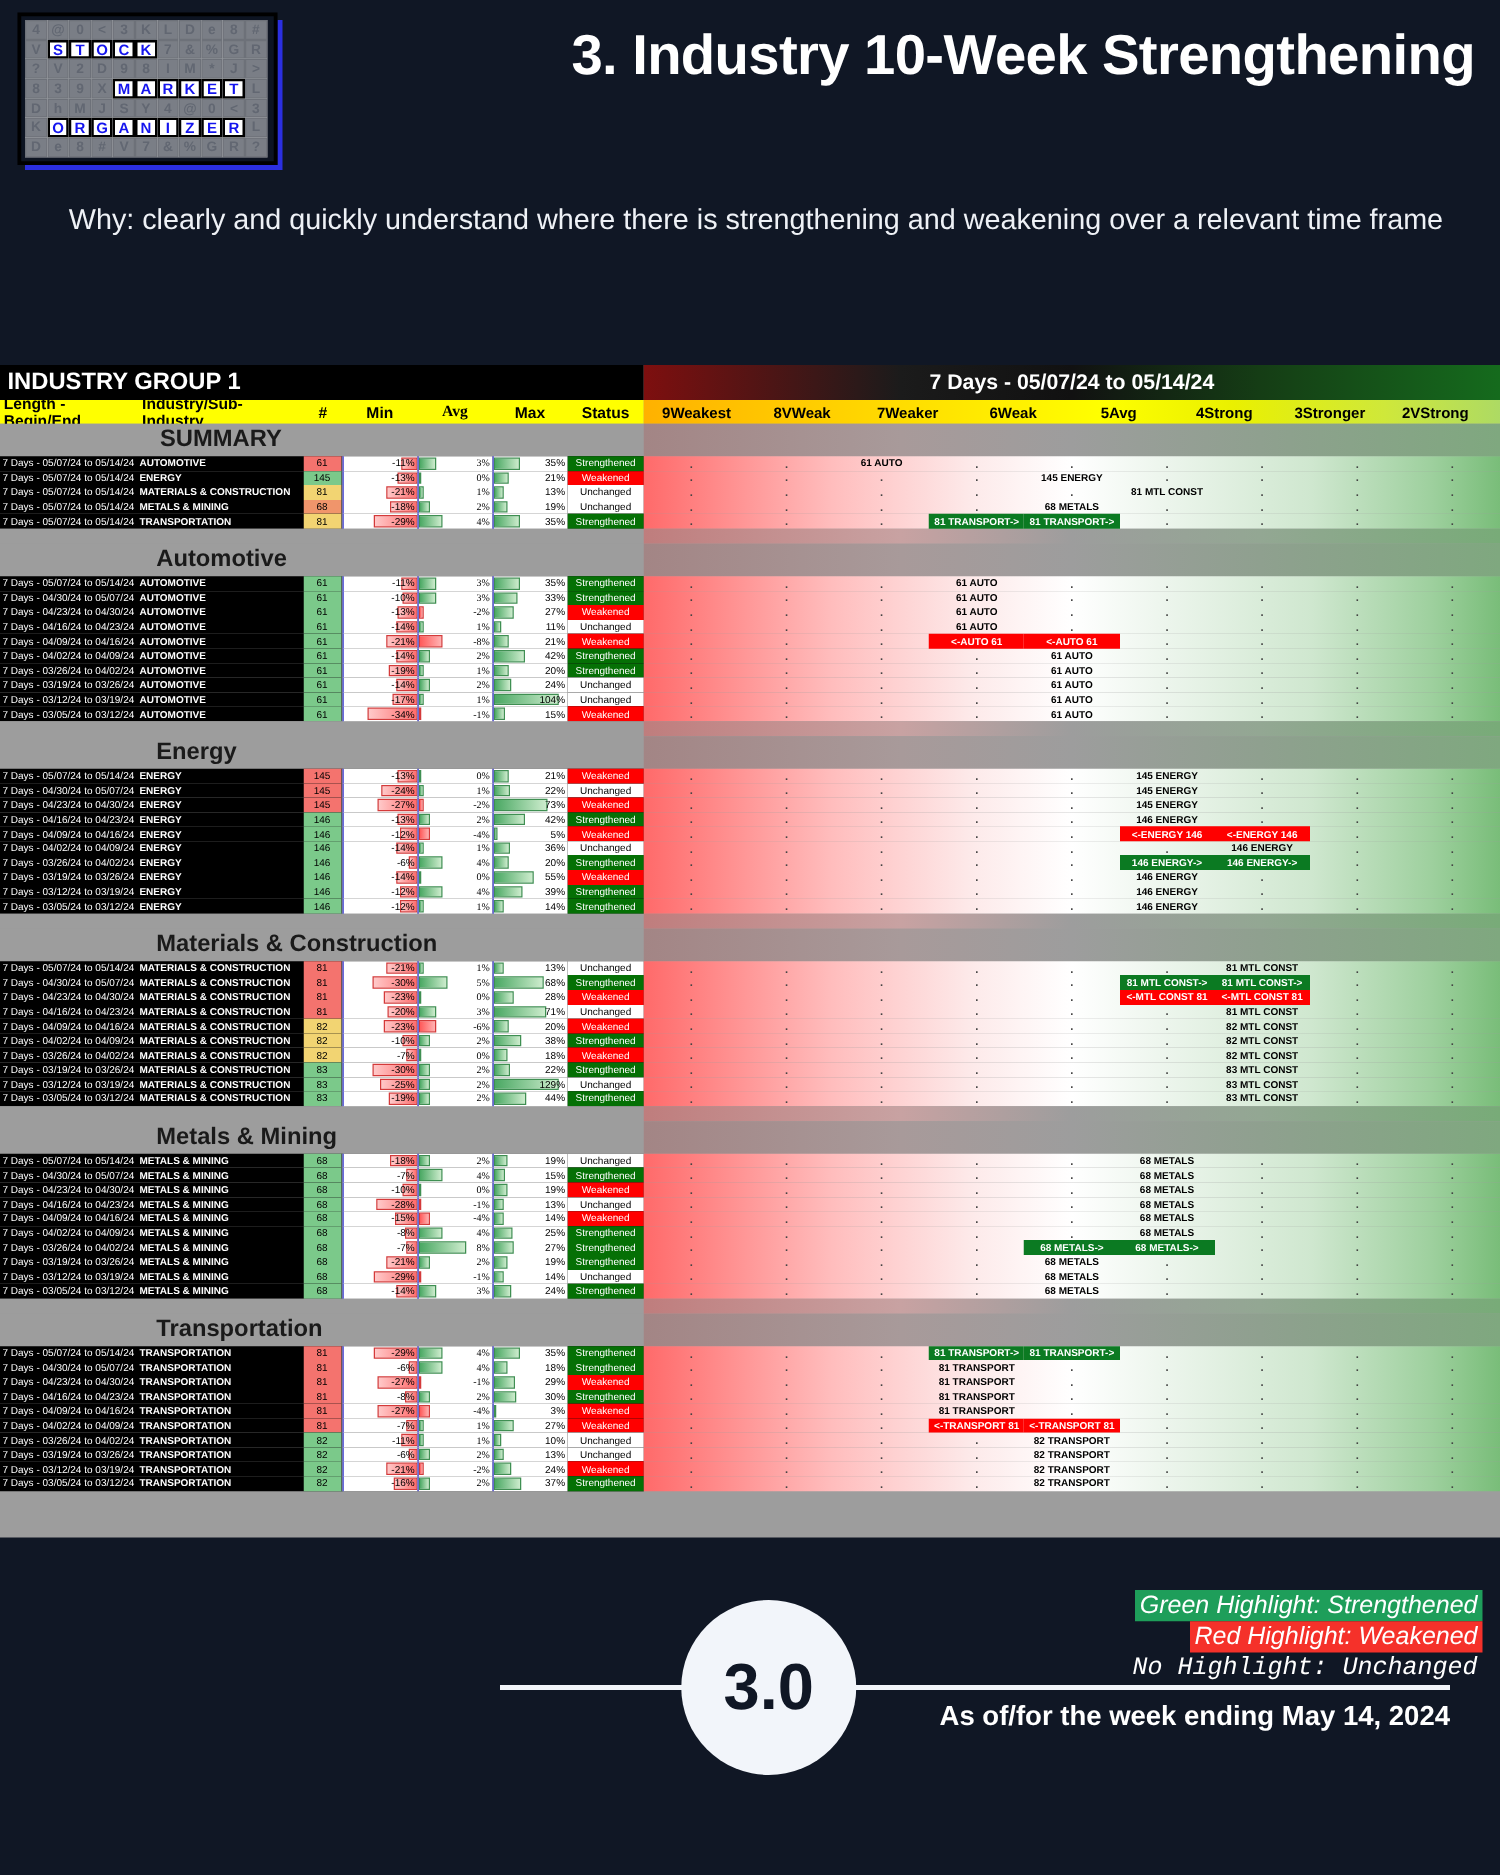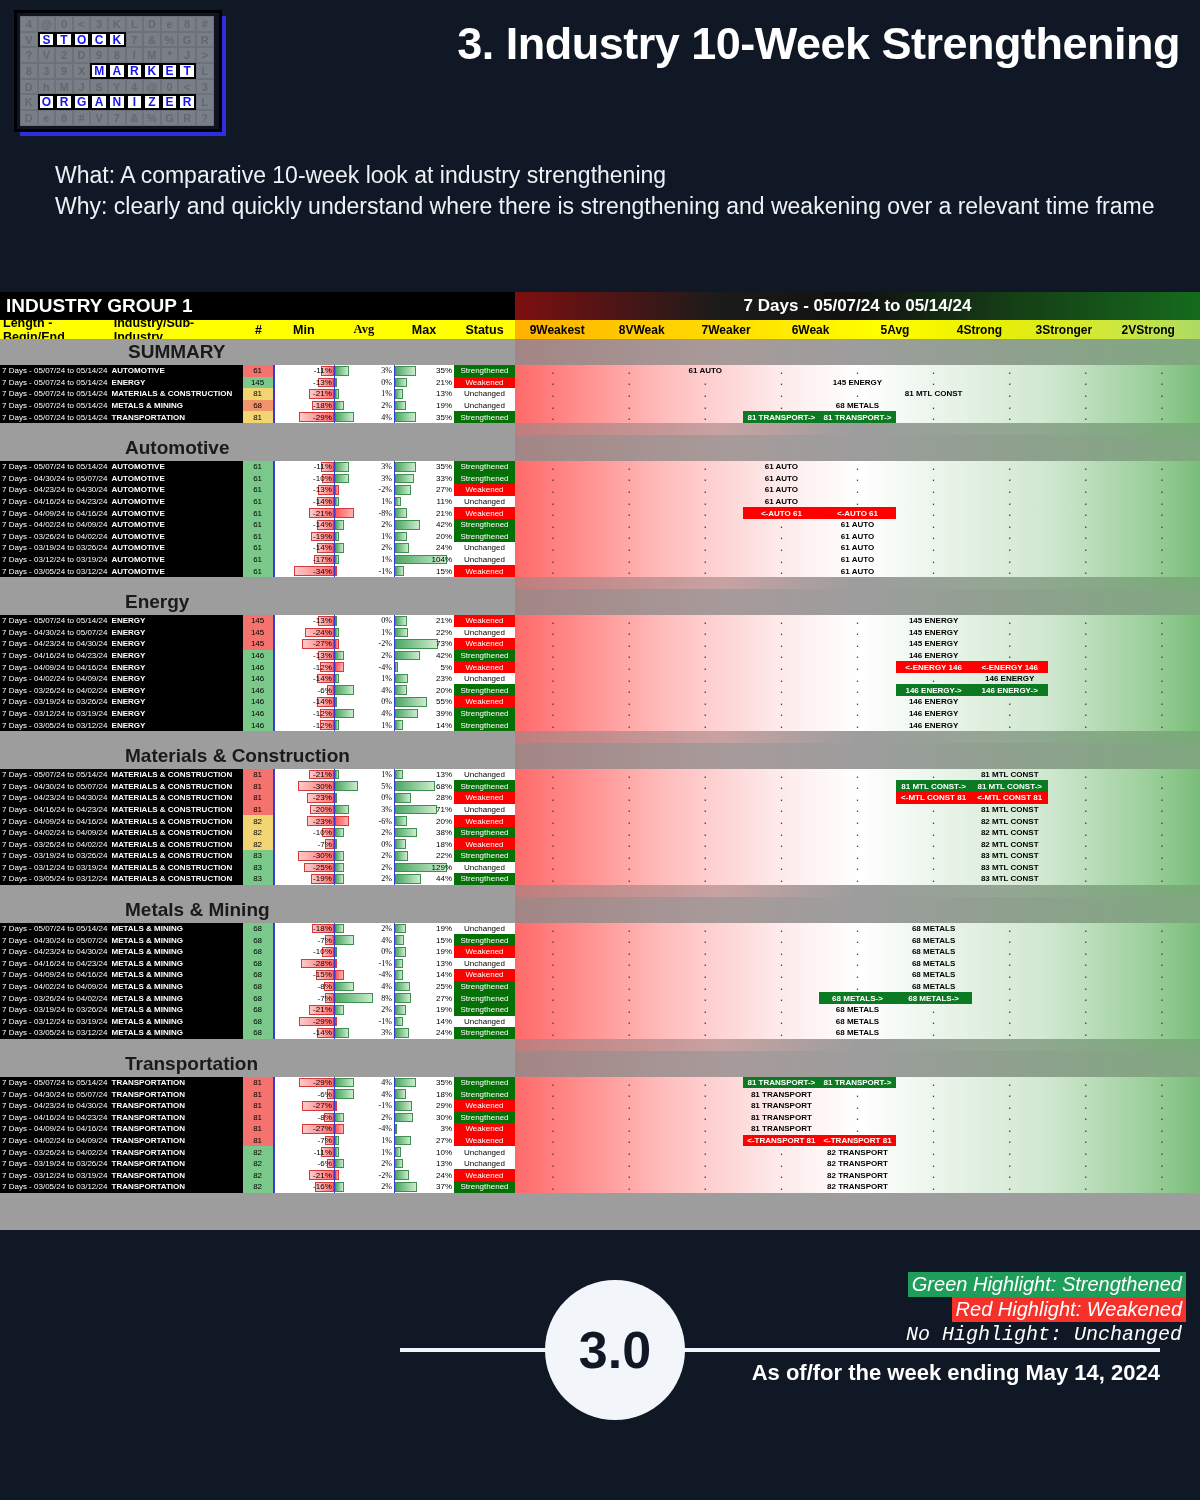--- a/index.html
+++ b/index.html
@@ -190,21 +190,20 @@
           <div class="lc">G</div>
           <div class="lc">R</div>
           <div class="lc">?</div>
         </div>
     </div>
   </div>
   <div id="page-title">3. Industry 10-Week Strengthening</div>
 </div>
 
 <div id="blurb">
-  <div>What: A comparative 10-week look at industry strengthening</div>
   <div>Why: clearly and quickly understand where there is strengthening and weakening over a relevant time frame</div>
 </div>
 
 <div id="sheet">
   <div class="row">
     <div class="L">
       <div id="grp-title" style="width:515px">INDUSTRY GROUP 1</div>
     </div>
     <div class="R">
       <div id="grp-title-r" style="width:685px">7 Days - 05/07/24 to 05/14/24</div>
@@ -1006,21 +1005,21 @@
             <div class="c-min barcell">
               <div class="bar neg" style="width: 28%; right: 0px;"></div>
               <div class="val">-14%</div>
             </div>
             <div class="c-avg barcell">
               <div class="bar pos" style="width: 8%; left: 0px;"></div>
               <div class="val">1%</div>
             </div>
             <div class="c-max barcell">
               <div class="bar pos" style="width: 23%; left: 0px;"></div>
-              <div class="val">23%</div>
+              <div class="val">36%</div>
             </div>
             <div class="c-sta cell-sta st-Unchanged">Unchanged</div>
           </div>
         </div>
         <div class="R">
           <div class="drow-r" style="width: 685px;">
             <div class="dot">.</div>
             <div class="dot">.</div>
             <div class="dot">.</div>
             <div class="dot">.</div>

